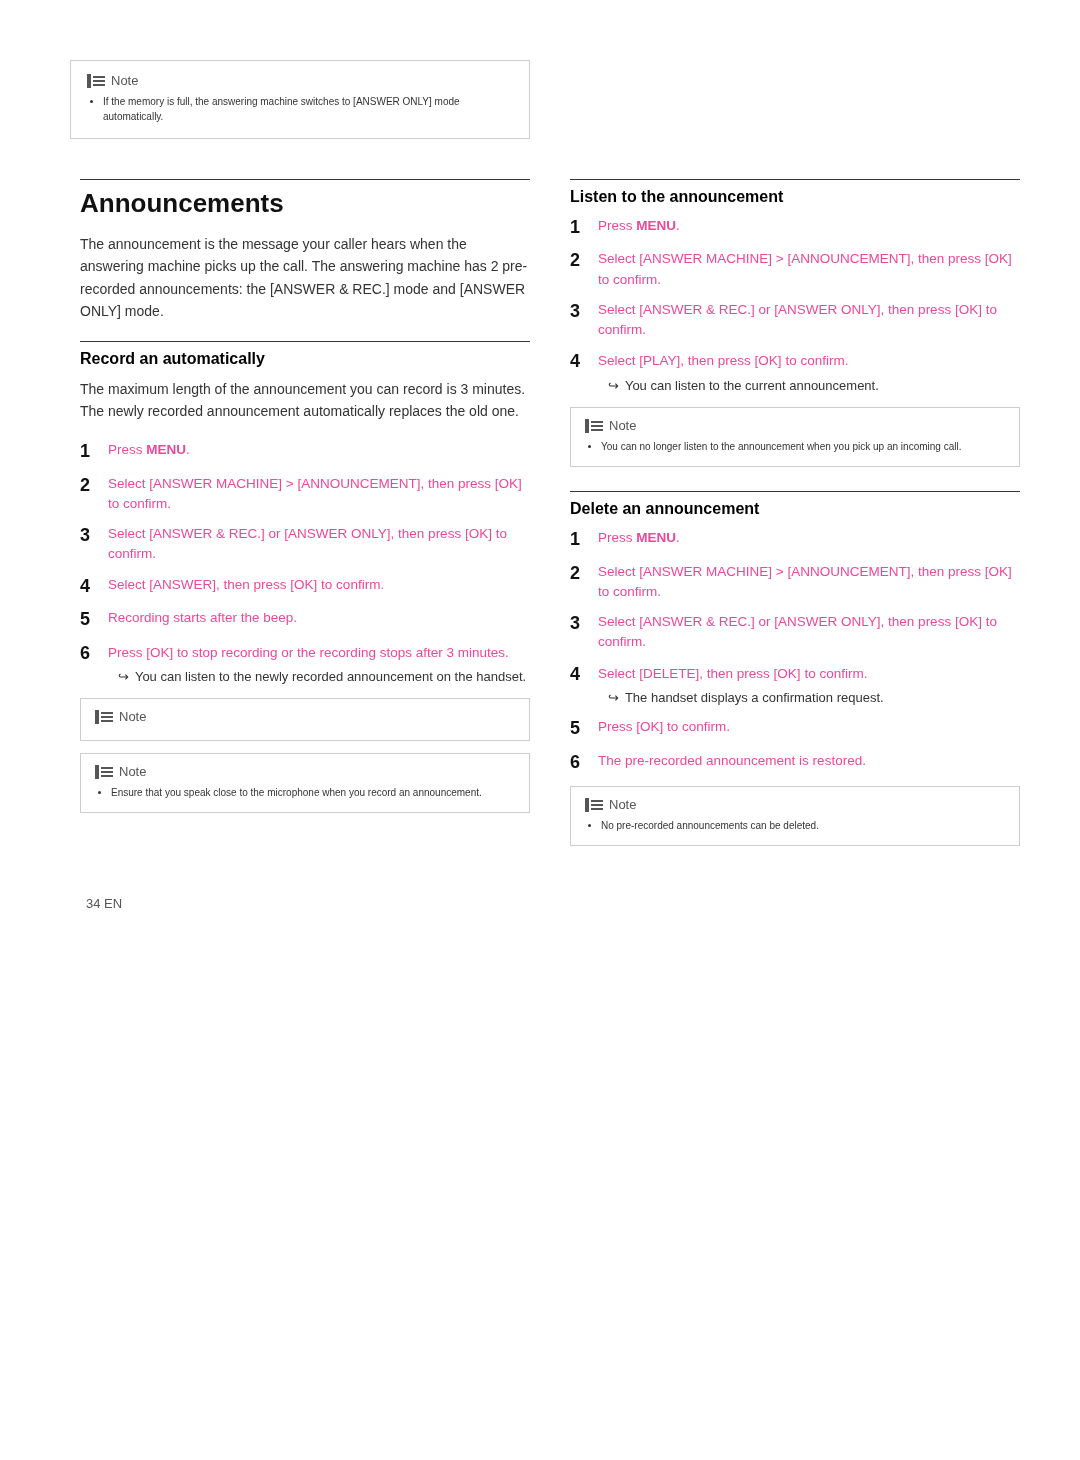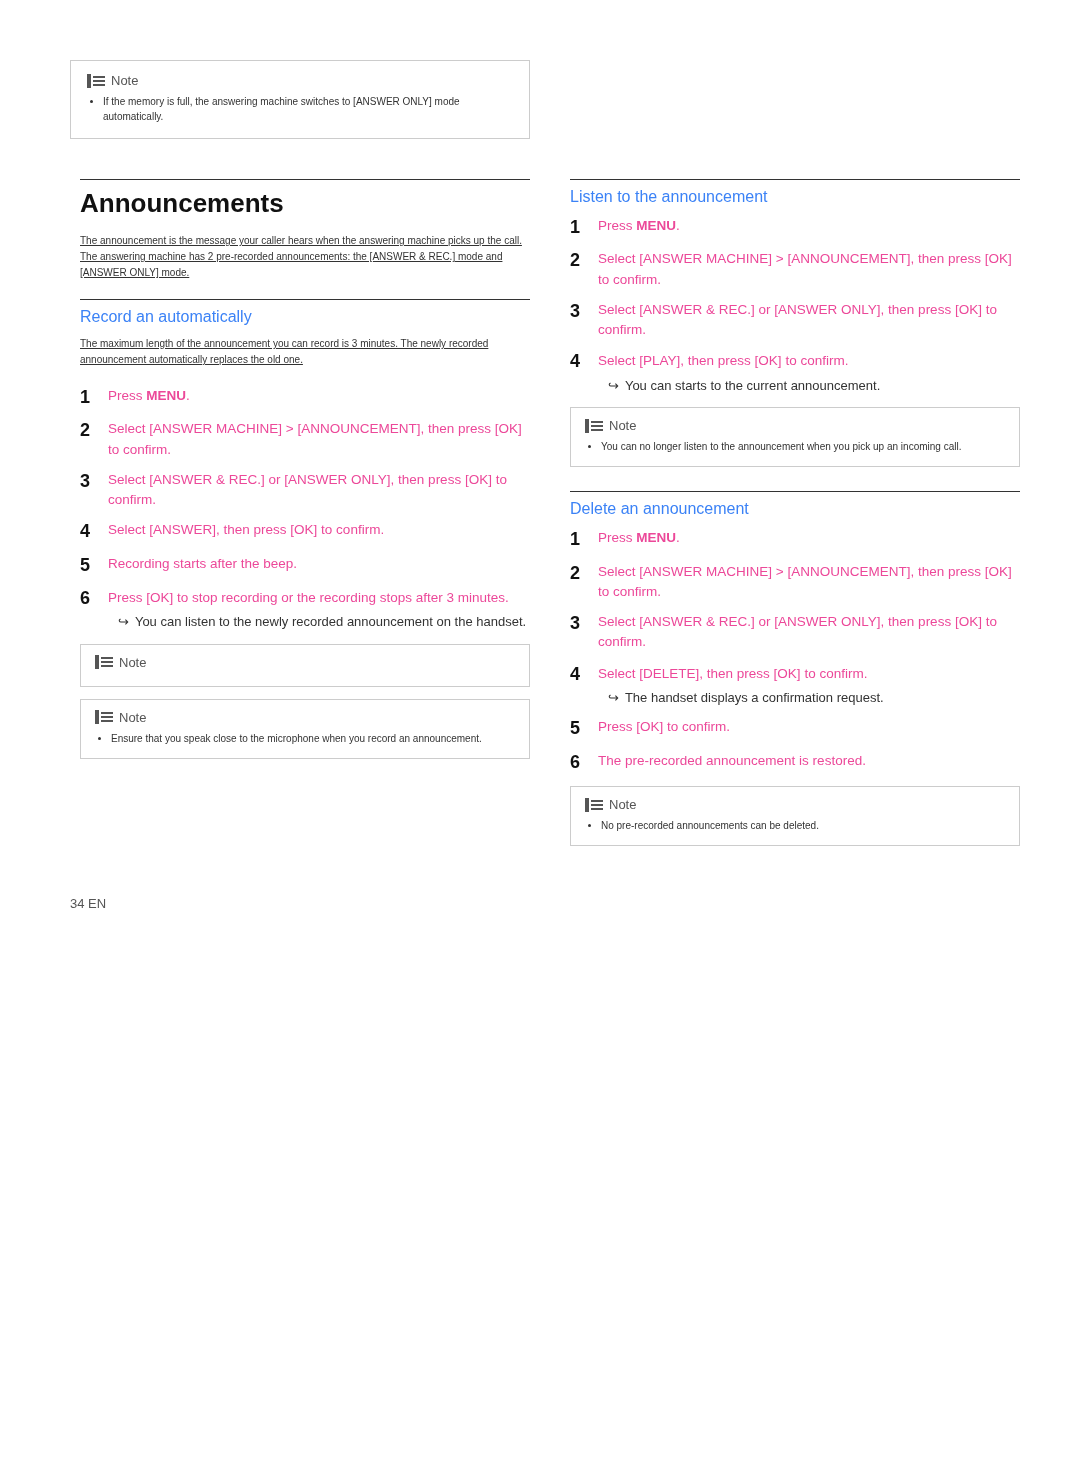--- a/index.html
+++ b/index.html
@@ -87,38 +87,37 @@
 
     
     .section-divider {
       border-top: 1.5px solid #333333;
       margin-bottom: 8px;
       margin-top: 10px;
     }
 
     .section-title {
       font-size: 16px;
-      font-weight: normal;
+      font-weight: bold;
       margin-bottom: 10px;
-      color: #3b82f6;
+      color: #000000;
     }
 
     .page-section-title {
       font-size: 26px;
       font-weight: bold;
       margin-bottom: 14px;
       color: #111111;
     }
 
     .intro-text {
-      font-size: 10px;
+      font-size: 14px;
       line-height: 1.6;
       color: #333333;
       margin-bottom: 18px;
-      text-decoration: underline;
     }
 
     
     .steps-list {
       list-style: none;
       padding: 0;
       margin: 0;
     }
 
     .step-item {
@@ -165,20 +164,21 @@
 
     .bracket-keyword {
       font-weight: normal;
     }
 
     
     .page-footer {
       margin-top: 40px;
       font-size: 13px;
       color: #555555;
+      margin-left: 16px;
     }
 
     .note-box-small {
       border: 1px solid #cccccc;
       padding: 10px 14px;
       margin-top: 12px;
       margin-bottom: 10px;
       background: #ffffff;
     }
   </style>
@@ -315,21 +315,21 @@
           <span class="step-number">3</span>
           <span class="step-content">Select <span class="bracket-keyword">[ANSWER &amp; REC.]</span> or <span class="bracket-keyword">[ANSWER ONLY]</span>, then press <span class="bracket-keyword">[OK]</span> to confirm.</span>
         </li>
 
         <li class="step-item">
           <span class="step-number">4</span>
           <div>
             <span class="step-content">Select <span class="bracket-keyword">[PLAY]</span>, then press <span class="bracket-keyword">[OK]</span> to confirm.</span>
             <div class="step-arrow">
               <span class="arrow-symbol">↪</span>
-              <span>You can starts to the current announcement.</span>
+              <span>You can listen to the current announcement.</span>
             </div>
           </div>
         </li>
       </ol>
 
       <div class="note-box-small">
         <div class="note-header">
           <span class="note-icon">
             <svg viewBox="0 0 18 14" fill="none" xmlns="http://www.w3.org/2000/svg">
               <rect x="0" y="0" width="4" height="14" fill="#555"></rect>

